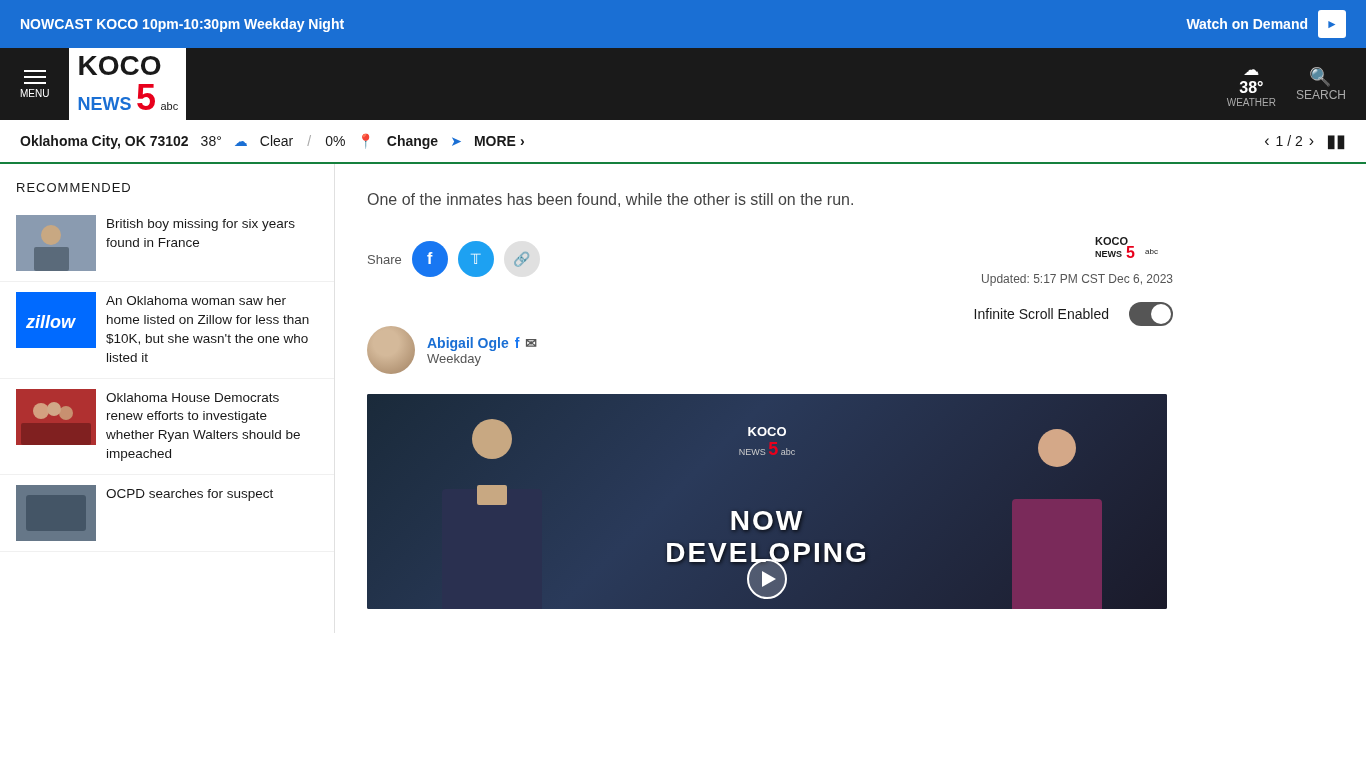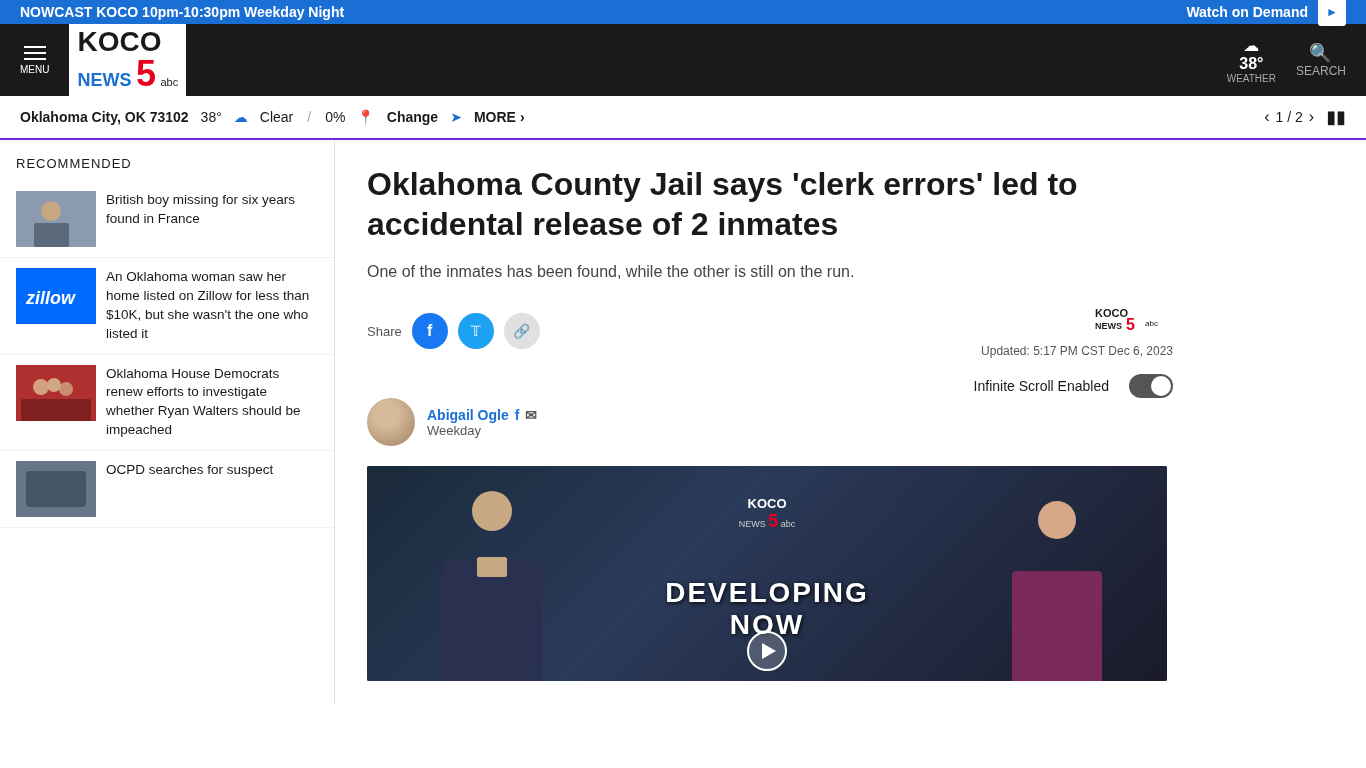--- a/index.html
+++ b/index.html
@@ -6,21 +6,21 @@
     body { font-family: Arial, Helvetica, sans-serif; background: #fff; width: 1366px; min-height: 768px; overflow-x: hidden; }
 
     
     .breaking-banner {
       background: #1a6fd4;
       color: #fff;
       display: flex;
       align-items: center;
       justify-content: space-between;
       padding: 0 20px;
-      height: 24px;
+      height: 48px;
       font-size: 14px;
       font-weight: bold;
     }
     .breaking-banner .watch-demand {
       display: flex;
       align-items: center;
       gap: 10px;
     }
     .watch-demand-btn {
       background: #1a6fd4;
@@ -134,21 +134,21 @@
       display: flex;
       flex-direction: column;
       align-items: center;
       cursor: pointer;
     }
     .search-icon-box { font-size: 18px; color: #fff; }
     .search-label { color: #aaa; font-size: 12px; }
 
     
     .weather-bar {
-      border-bottom: 2px solid #6d28d9;
+      border-bottom: 2px solid #15803d;
       display: flex;
       align-items: center;
       justify-content: space-between;
       padding: 0 20px;
       height: 44px;
       font-size: 14px;
       background: #fff;
     }
     .weather-bar-left {
       display: flex;
@@ -689,21 +689,20 @@
             <rect width="80" height="56" fill="#667788"></rect>
             <rect x="10" y="10" width="60" height="36" fill="#445566" rx="3"></rect>
           </svg>
         </div>
       </div>
       <span class="sidebar-item-text">OCPD searches for suspect</span>
     </div>
   </aside>
 
   <main class="article-area">
-    <h1 class="article-title">Oklahoma County Jail says 'clerk errors' led to accidental release of 2 inmates</h1>
 
     <p class="article-subtitle">One of the inmates has been found, while the other is still on the run.</p>
 
     <div class="article-meta">
       <div class="share-row">
         <span class="share-label">Share</span>
         <div class="share-fb">f</div>
         <div class="share-tw">𝕋</div>
         <div class="share-link">🔗</div>
       </div>
@@ -756,22 +755,22 @@
           <div class="person-head-right"></div>
           <div class="person-body-right"></div>
         </div>
 
         <div class="video-logo-overlay">
           <div style="font-size:13px;font-weight:900;color:#fff;">KOCO</div>
           <div style="font-size:9px;color:#ccc;">NEWS <span style="color:#e8001c;font-size:18px;font-weight:900;">5</span> <span style="font-size:9px;">abc</span></div>
         </div>
 
         <div class="developing-now-box">
+          <div style="font-size:28px;font-weight:900;color:#fff;letter-spacing:2px;text-shadow:1px 1px 4px #000;">NOW</div>
           <div style="font-size:28px;font-weight:900;color:#fff;letter-spacing:2px;text-shadow:1px 1px 4px #000;">DEVELOPING</div>
-          <div style="font-size:28px;font-weight:900;color:#fff;letter-spacing:2px;text-shadow:1px 1px 4px #000;">NOW</div>
         </div>
 
         <div class="video-play-btn">
           <div class="play-triangle"></div>
         </div>
       </div>
     </div>
 
   </main>
 

